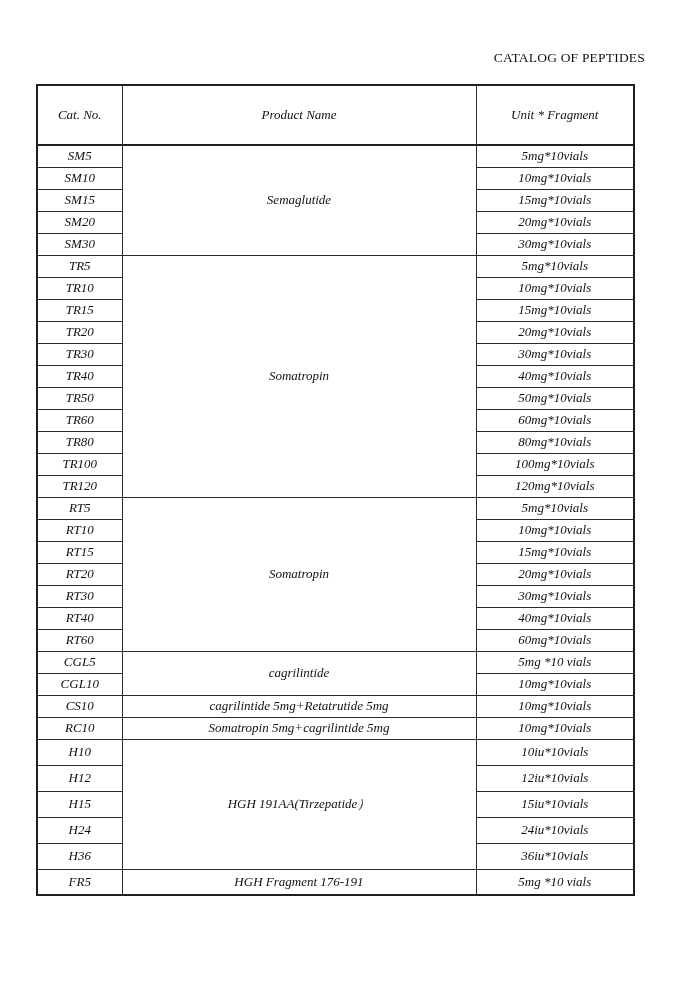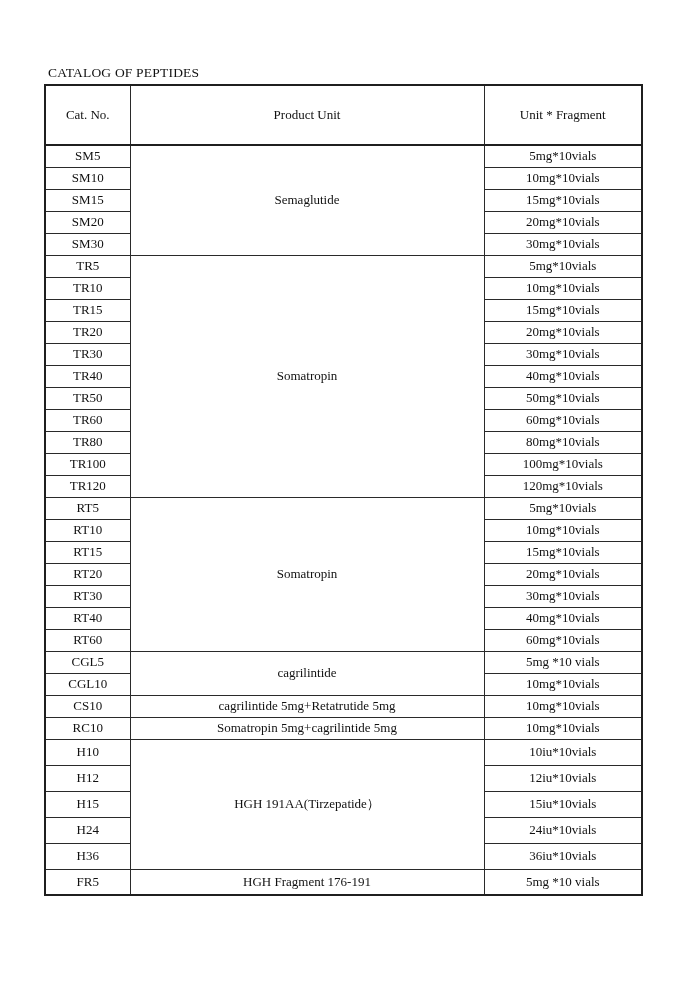--- a/index.html
+++ b/index.html
@@ -11,36 +11,37 @@
     position: relative;
     width: 699px;
     height: 989px;
     background: #ffffff;
     font-family: "Liberation Serif", serif;
     color: #000000;
     overflow: hidden;
   }
   .doc-title {
     position: absolute;
-    top: 65px;
+    top: 50px;
     left: 48px;
     width: 597px;
-    text-align: left;
+    text-align: right;
     font-size: 13.5px;
     letter-spacing: 0.2px;
     color: #111111;
   }
   table.catalog {
     position: absolute;
     top: 84px;
-    left: 44px;
+    left: 36px;
     width: 597px;
     border-collapse: collapse;
     table-layout: fixed;
     border: 2px solid #1f1f1f;
+    font-style: italic;
   }
   col.c-cat { width: 85px; }
   col.c-product { width: 354px; }
   col.c-unit { width: 158px; }
   th, td {
     border: 1px solid #2a2a2a;
     text-align: center;
     vertical-align: middle;
     font-size: 13px;
     font-weight: normal;
@@ -65,21 +66,21 @@
 
   <table class="catalog">
     <colgroup>
       <col class="c-cat">
       <col class="c-product">
       <col class="c-unit">
     </colgroup>
     <thead>
       <tr>
         <th>Cat. No.</th>
-        <th>Product Unit</th>
+        <th>Product Name</th>
         <th>Unit * Fragment</th>
       </tr>
     </thead>
     <tbody>
         <tr>
           <td>SM5</td>
           <td rowspan="5">Semaglutide</td>
           <td>5mg*10vials</td>
         </tr>
         <tr>

